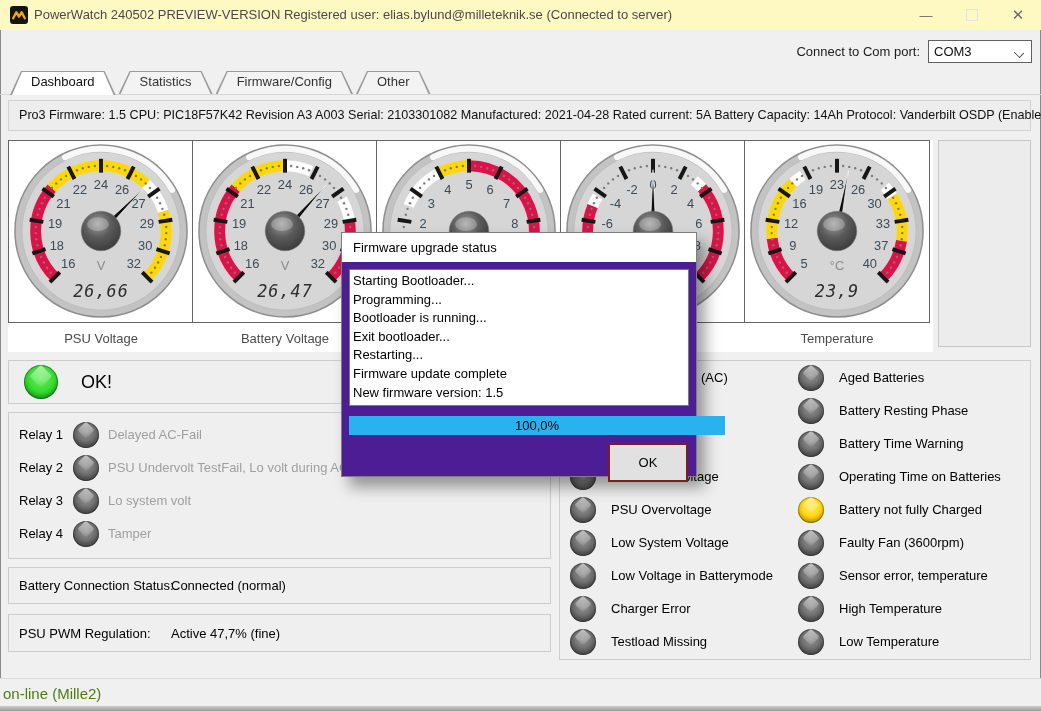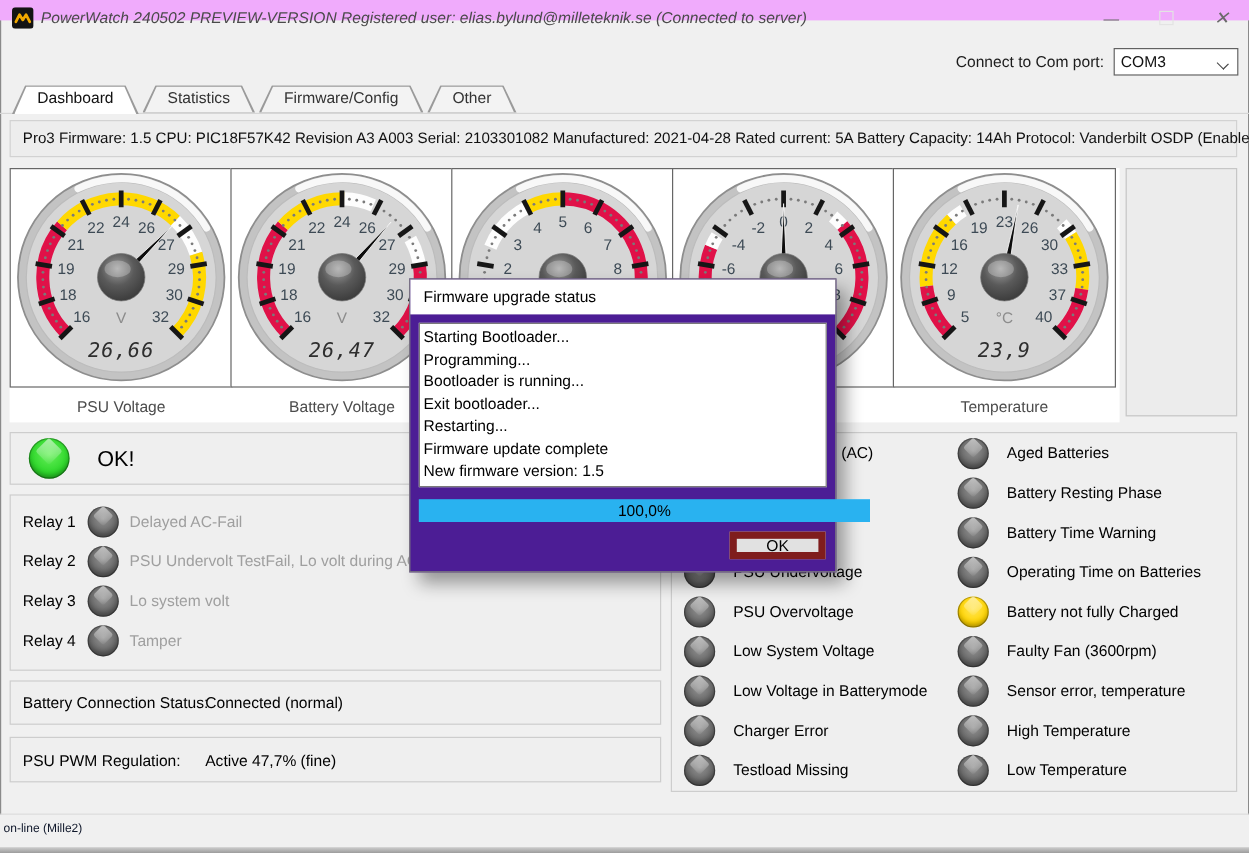--- a/index.html
+++ b/index.html
@@ -1,20 +1,20 @@
 <!DOCTYPE html>
 <html><head>
 <meta charset="utf-8">
 <style>
   html,body{margin:0;padding:0;background:#dcdcdc;}
   #app{position:relative;width:1041px;height:711px;background:#f0f0f0;
        font-family:"Liberation Sans",sans-serif;overflow:hidden;
        box-shadow:0 0 0 1px #8a8a8a inset;}
   
-  .titlebar{position:absolute;left:0;top:0;width:100%;height:17px;background:#f0abfc;font-style:italic;}
+  .titlebar{position:absolute;left:0;top:0;width:100%;height:30px;background:#fef9c3;}
   .appicon{position:absolute;left:10px;top:6px;width:18px;height:18px;}
   .apptitle{position:absolute;left:34px;top:0;height:30px;line-height:30px;font-size:13px;color:#4a4a4a;white-space:nowrap;}
   .winbtn{position:absolute;top:0;width:46px;height:30px;display:flex;align-items:center;justify-content:center;color:#6a6a6a;font-size:13px;}
   .winbtn.min{right:92px;}
   .winbtn.max{right:46px;}
   .winbtn.close{right:0;font-size:15px;}
   .maxglyph{width:10px;height:10px;border:1px solid #e3e3e3;}
   
   .comlabel{position:absolute;right:121px;top:44px;font-size:13px;color:#1c1c1c;}
   .comselect{position:absolute;right:9px;top:40px;width:104px;height:23px;background:#fff;border:1px solid #616161;box-sizing:border-box;font-size:13px;color:#111;display:flex;align-items:center;padding-left:5px;}
@@ -70,25 +70,25 @@
   .cola .led{left:10px;} .cola .ilabel{left:51px;}
   .colb .led{left:238px;} .colb .ilabel{left:279px;}
   .cola.first .ilabel{left:141px;}
   
   .dialog{position:absolute;left:341px;top:232px;width:356px;height:245px;background:#4c1d95;border:1px solid #7e7e7e;box-sizing:border-box;z-index:50;box-shadow:8px 10px 14px rgba(0,0,0,.38);}
   .dtitle{position:absolute;left:0;top:0;width:100%;height:29px;background:#ffffff;}
   .dtitletext{position:absolute;left:11px;top:0;height:29px;line-height:29px;font-size:13px;color:#000;}
   .dlog{position:absolute;left:7px;top:36px;width:340px;height:137px;background:#fff;border:1px solid #7a7a7a;box-sizing:border-box;overflow:hidden;padding:2px 0 0 3px;}
   .dline{font-size:13px;line-height:18.6px;color:#000;white-space:nowrap;}
   .dprogress{position:absolute;left:7px;top:183px;width:376px;height:19px;background:#29b2f0;display:flex;align-items:center;justify-content:center;font-size:13px;color:#000;}
-  .dok{position:absolute;left:266px;top:210px;width:80px;height:23px;background:#e1e1e1;border:6px solid #7f1d1d;box-sizing:border-box;display:flex;align-items:center;justify-content:center;font-size:13px;color:#000;}
+  .dok{position:absolute;left:266px;top:210px;width:80px;height:39px;background:#e1e1e1;border:2px solid #7f1d1d;box-sizing:border-box;display:flex;align-items:center;justify-content:center;font-size:13px;color:#000;}
   
   .hr1{position:absolute;left:0;top:678px;width:100%;height:1px;background:#dadada;}
   .statusbar{position:absolute;left:0;top:679px;width:100%;height:32px;background:#f0f0f0;}
-  .statustext{position:absolute;left:3px;top:6px;font-size:10px;color:#0f172a;}
+  .statustext{position:absolute;left:3px;top:6px;font-size:15px;color:#4d7c0f;}
   .bottomedge{position:absolute;left:0;bottom:0;width:100%;height:5px;background:linear-gradient(#cdcdcd,#9b9b9b);}
 </style>
 </head>
 <body>
 
 <div id="app">
 
   <svg width="0" height="0" style="position:absolute">
     <defs>
       <radialGradient id="hubgrad" cx="42%" cy="32%" r="78%">

